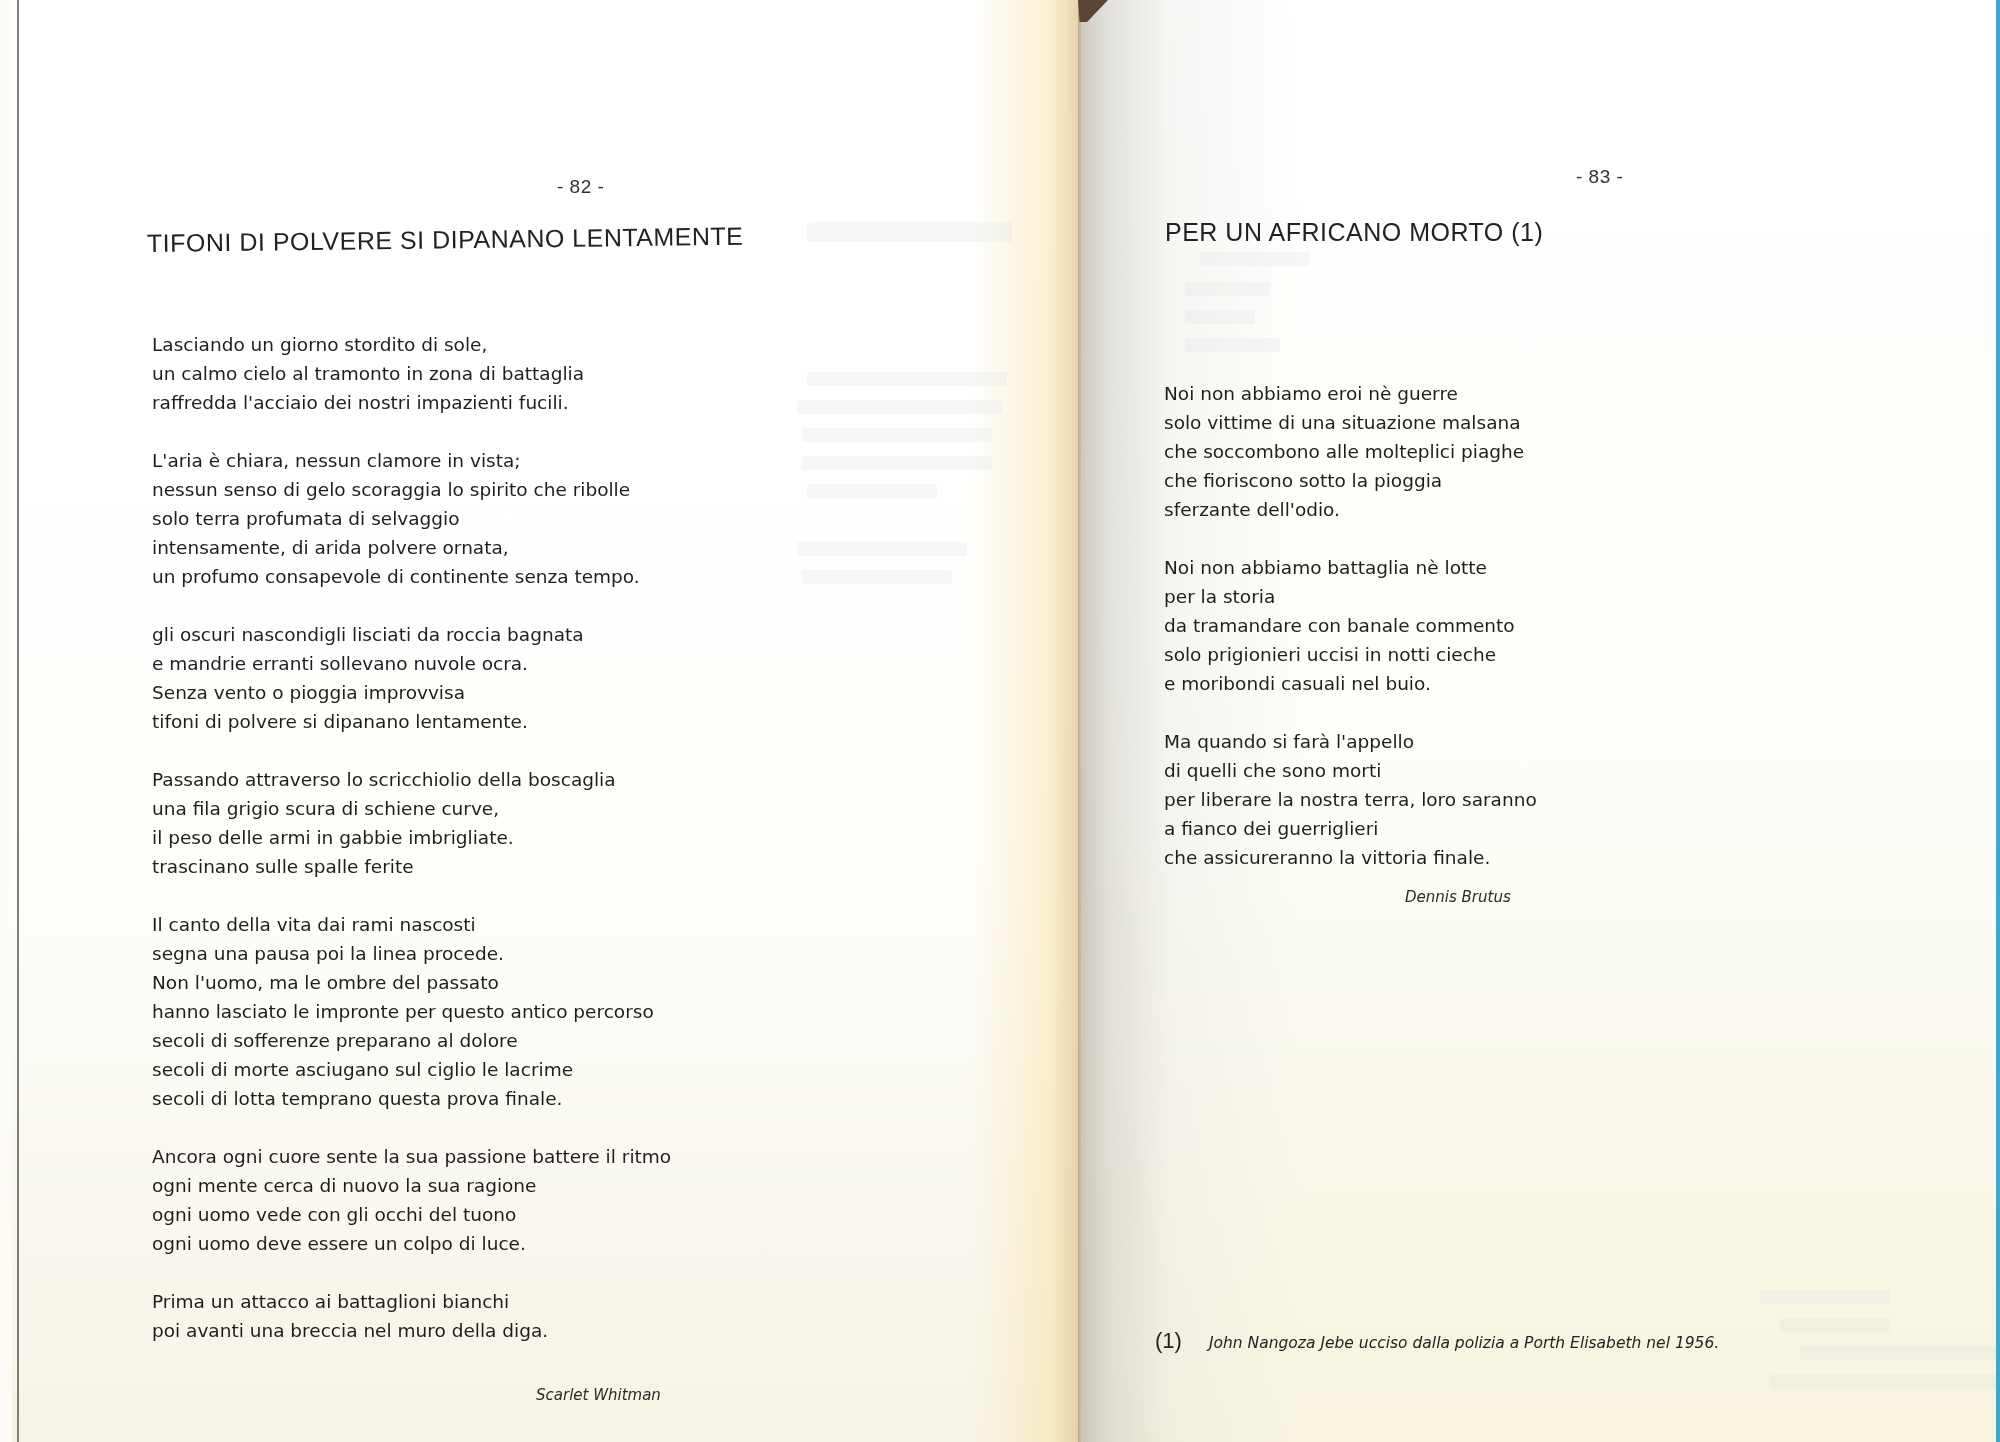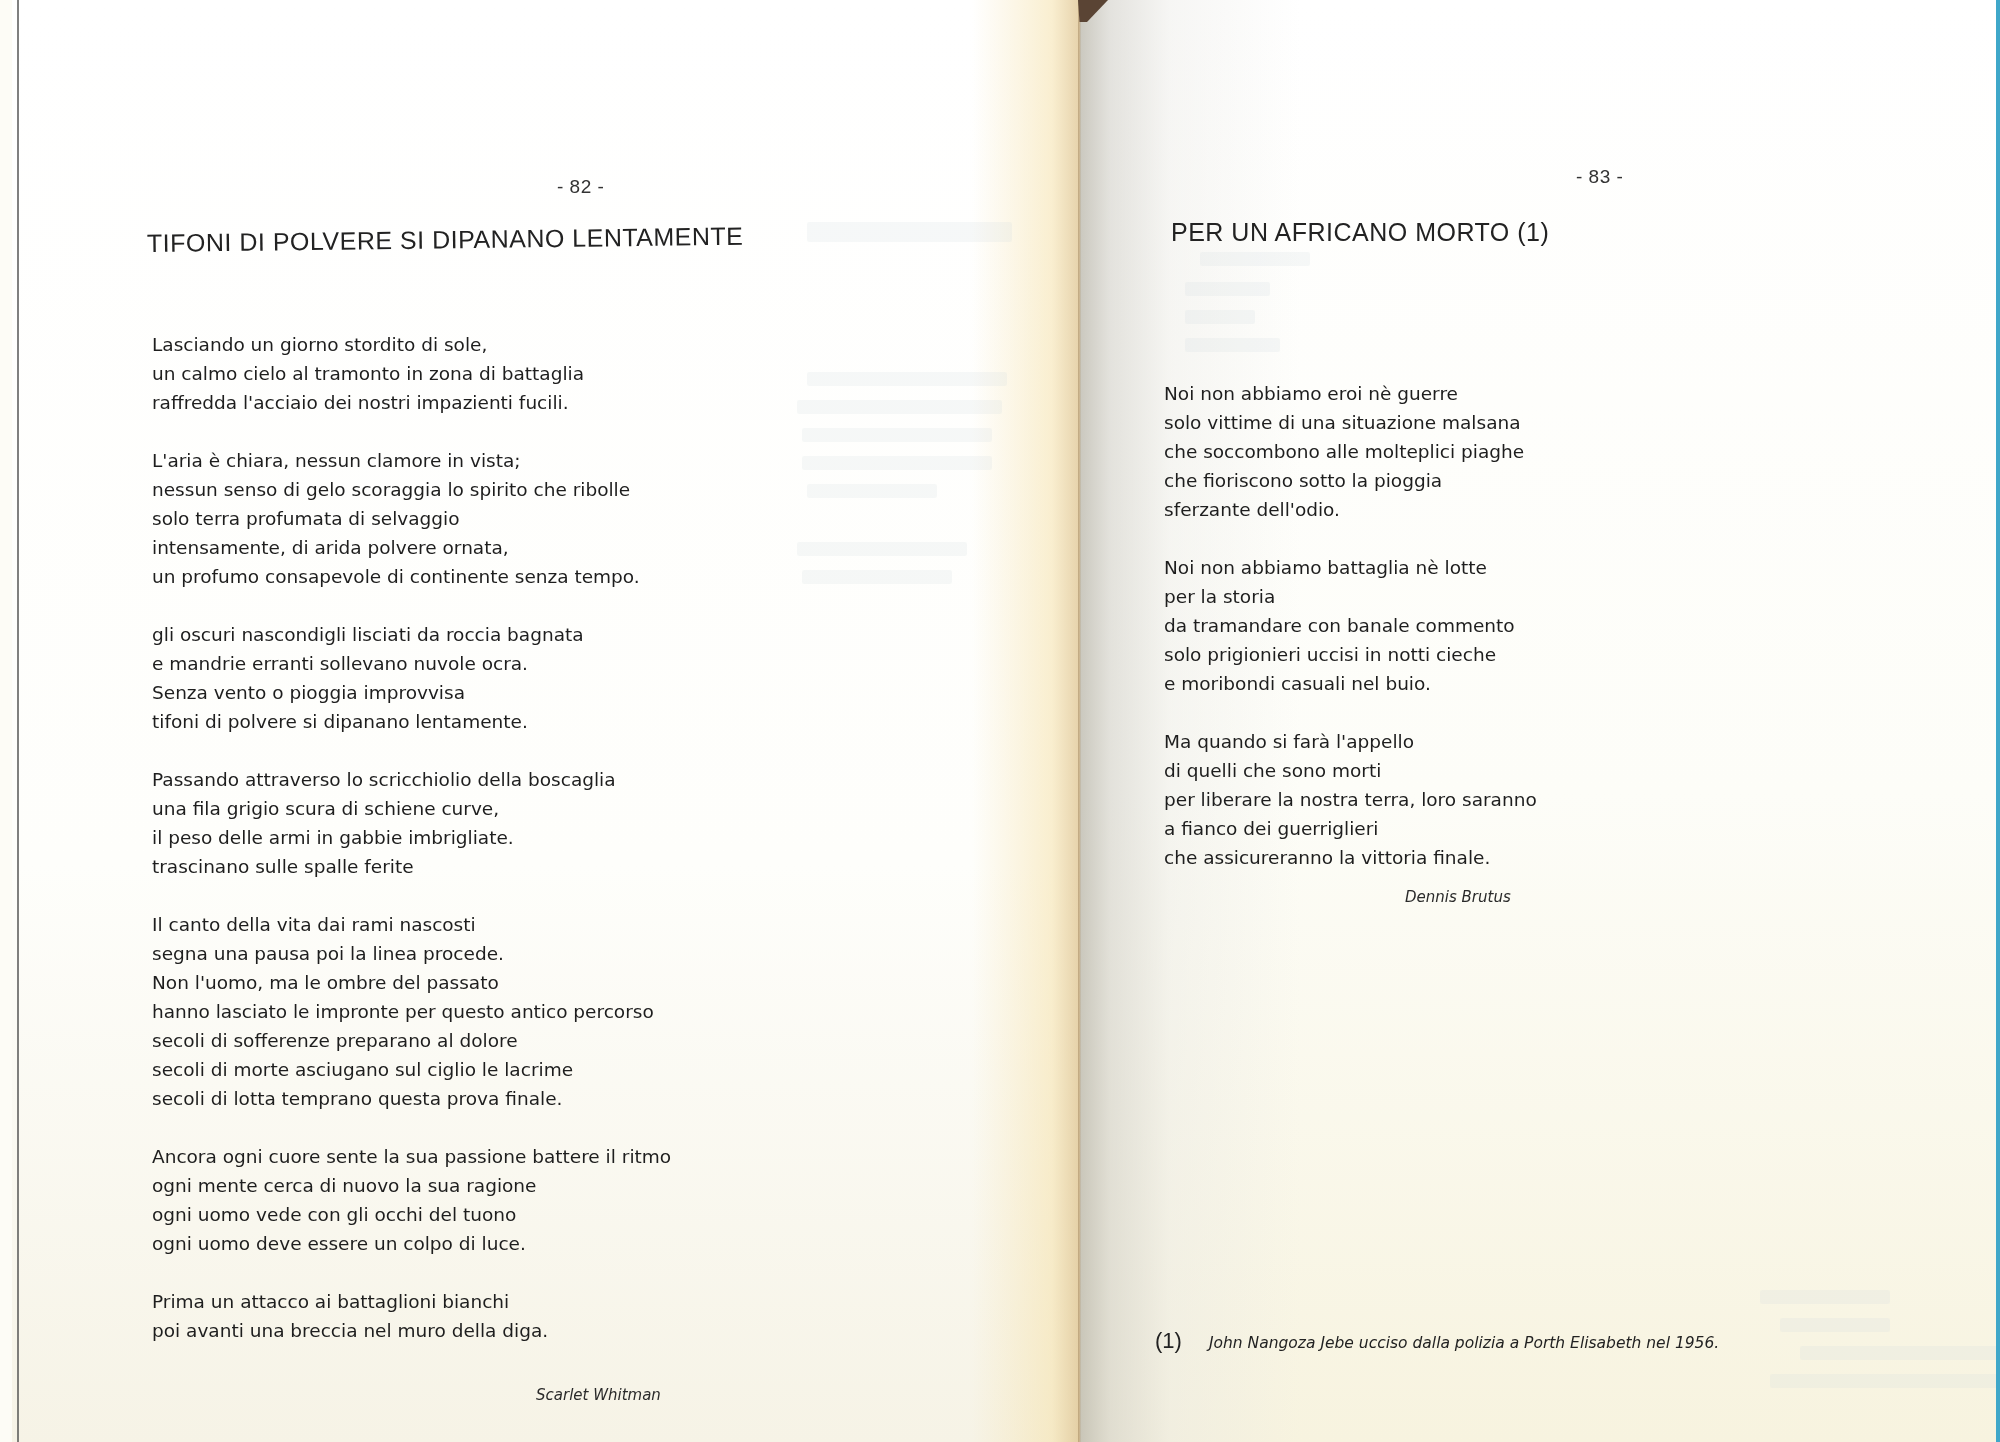--- a/index.html
+++ b/index.html
@@ -117,21 +117,21 @@
   <div class="ghost" style="left:120px;top:252px;width:110px;height:14px;"></div>
   <div class="ghost" style="left:105px;top:282px;width:85px;height:14px;"></div>
   <div class="ghost" style="left:105px;top:310px;width:70px;height:14px;"></div>
   <div class="ghost" style="left:105px;top:338px;width:95px;height:14px;"></div>
   <div class="ghost" style="left:680px;top:1290px;width:130px;height:14px;"></div>
   <div class="ghost" style="left:700px;top:1318px;width:110px;height:14px;"></div>
   <div class="ghost" style="left:720px;top:1346px;width:200px;height:14px;"></div>
   <div class="ghost" style="left:690px;top:1374px;width:230px;height:14px;"></div>
 
   <div class="page-number" style="left:496px;top:166px;">- 83 -</div>
-  <div class="title" style="left:91px;top:218px;">PER UN AFRICANO MORTO  (1)</div>
+  <div class="title" style="left:85px;top:218px;">PER UN AFRICANO MORTO  (1)</div>
 
   <div class="poem" style="left:84px;top:379px;">
     <div class="stanza">
       <span class="line">Noi non abbiamo eroi nè guerre</span>
       <span class="line">solo vittime di una situazione malsana</span>
       <span class="line">che soccombono alle molteplici piaghe</span>
       <span class="line">che fioriscono sotto la pioggia</span>
       <span class="line">sferzante dell'odio.</span>
     </div>
     <div class="stanza">

